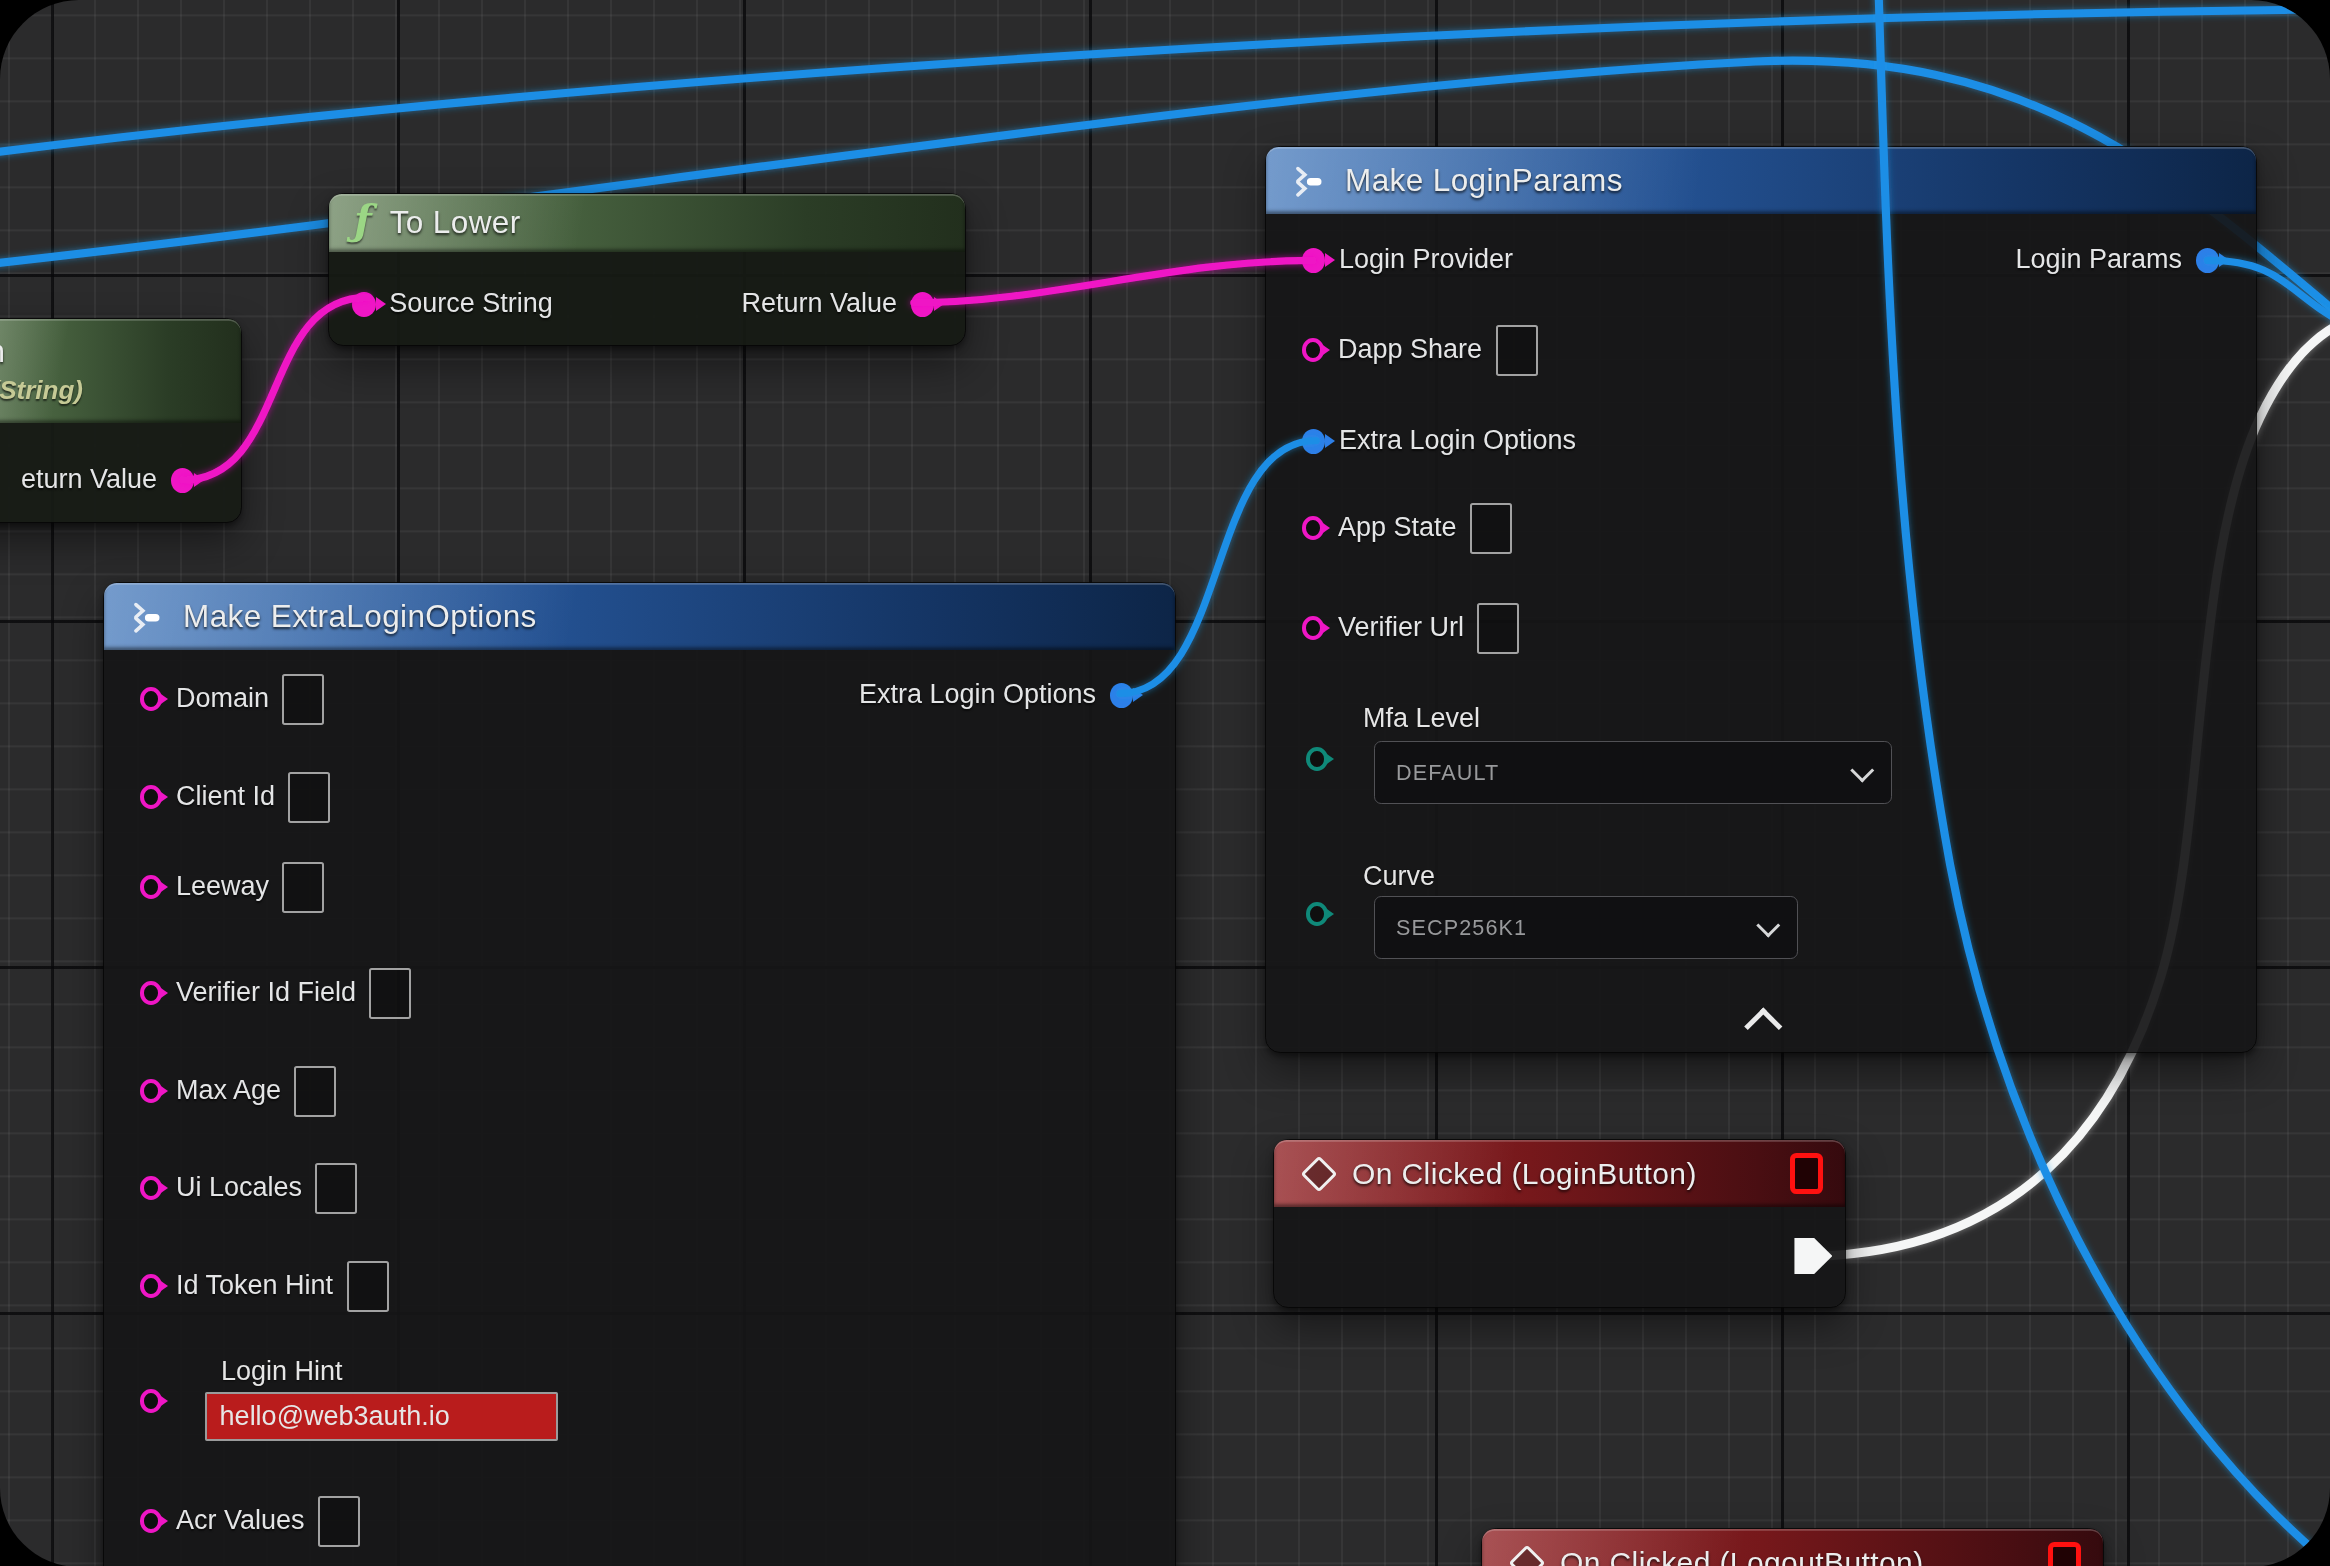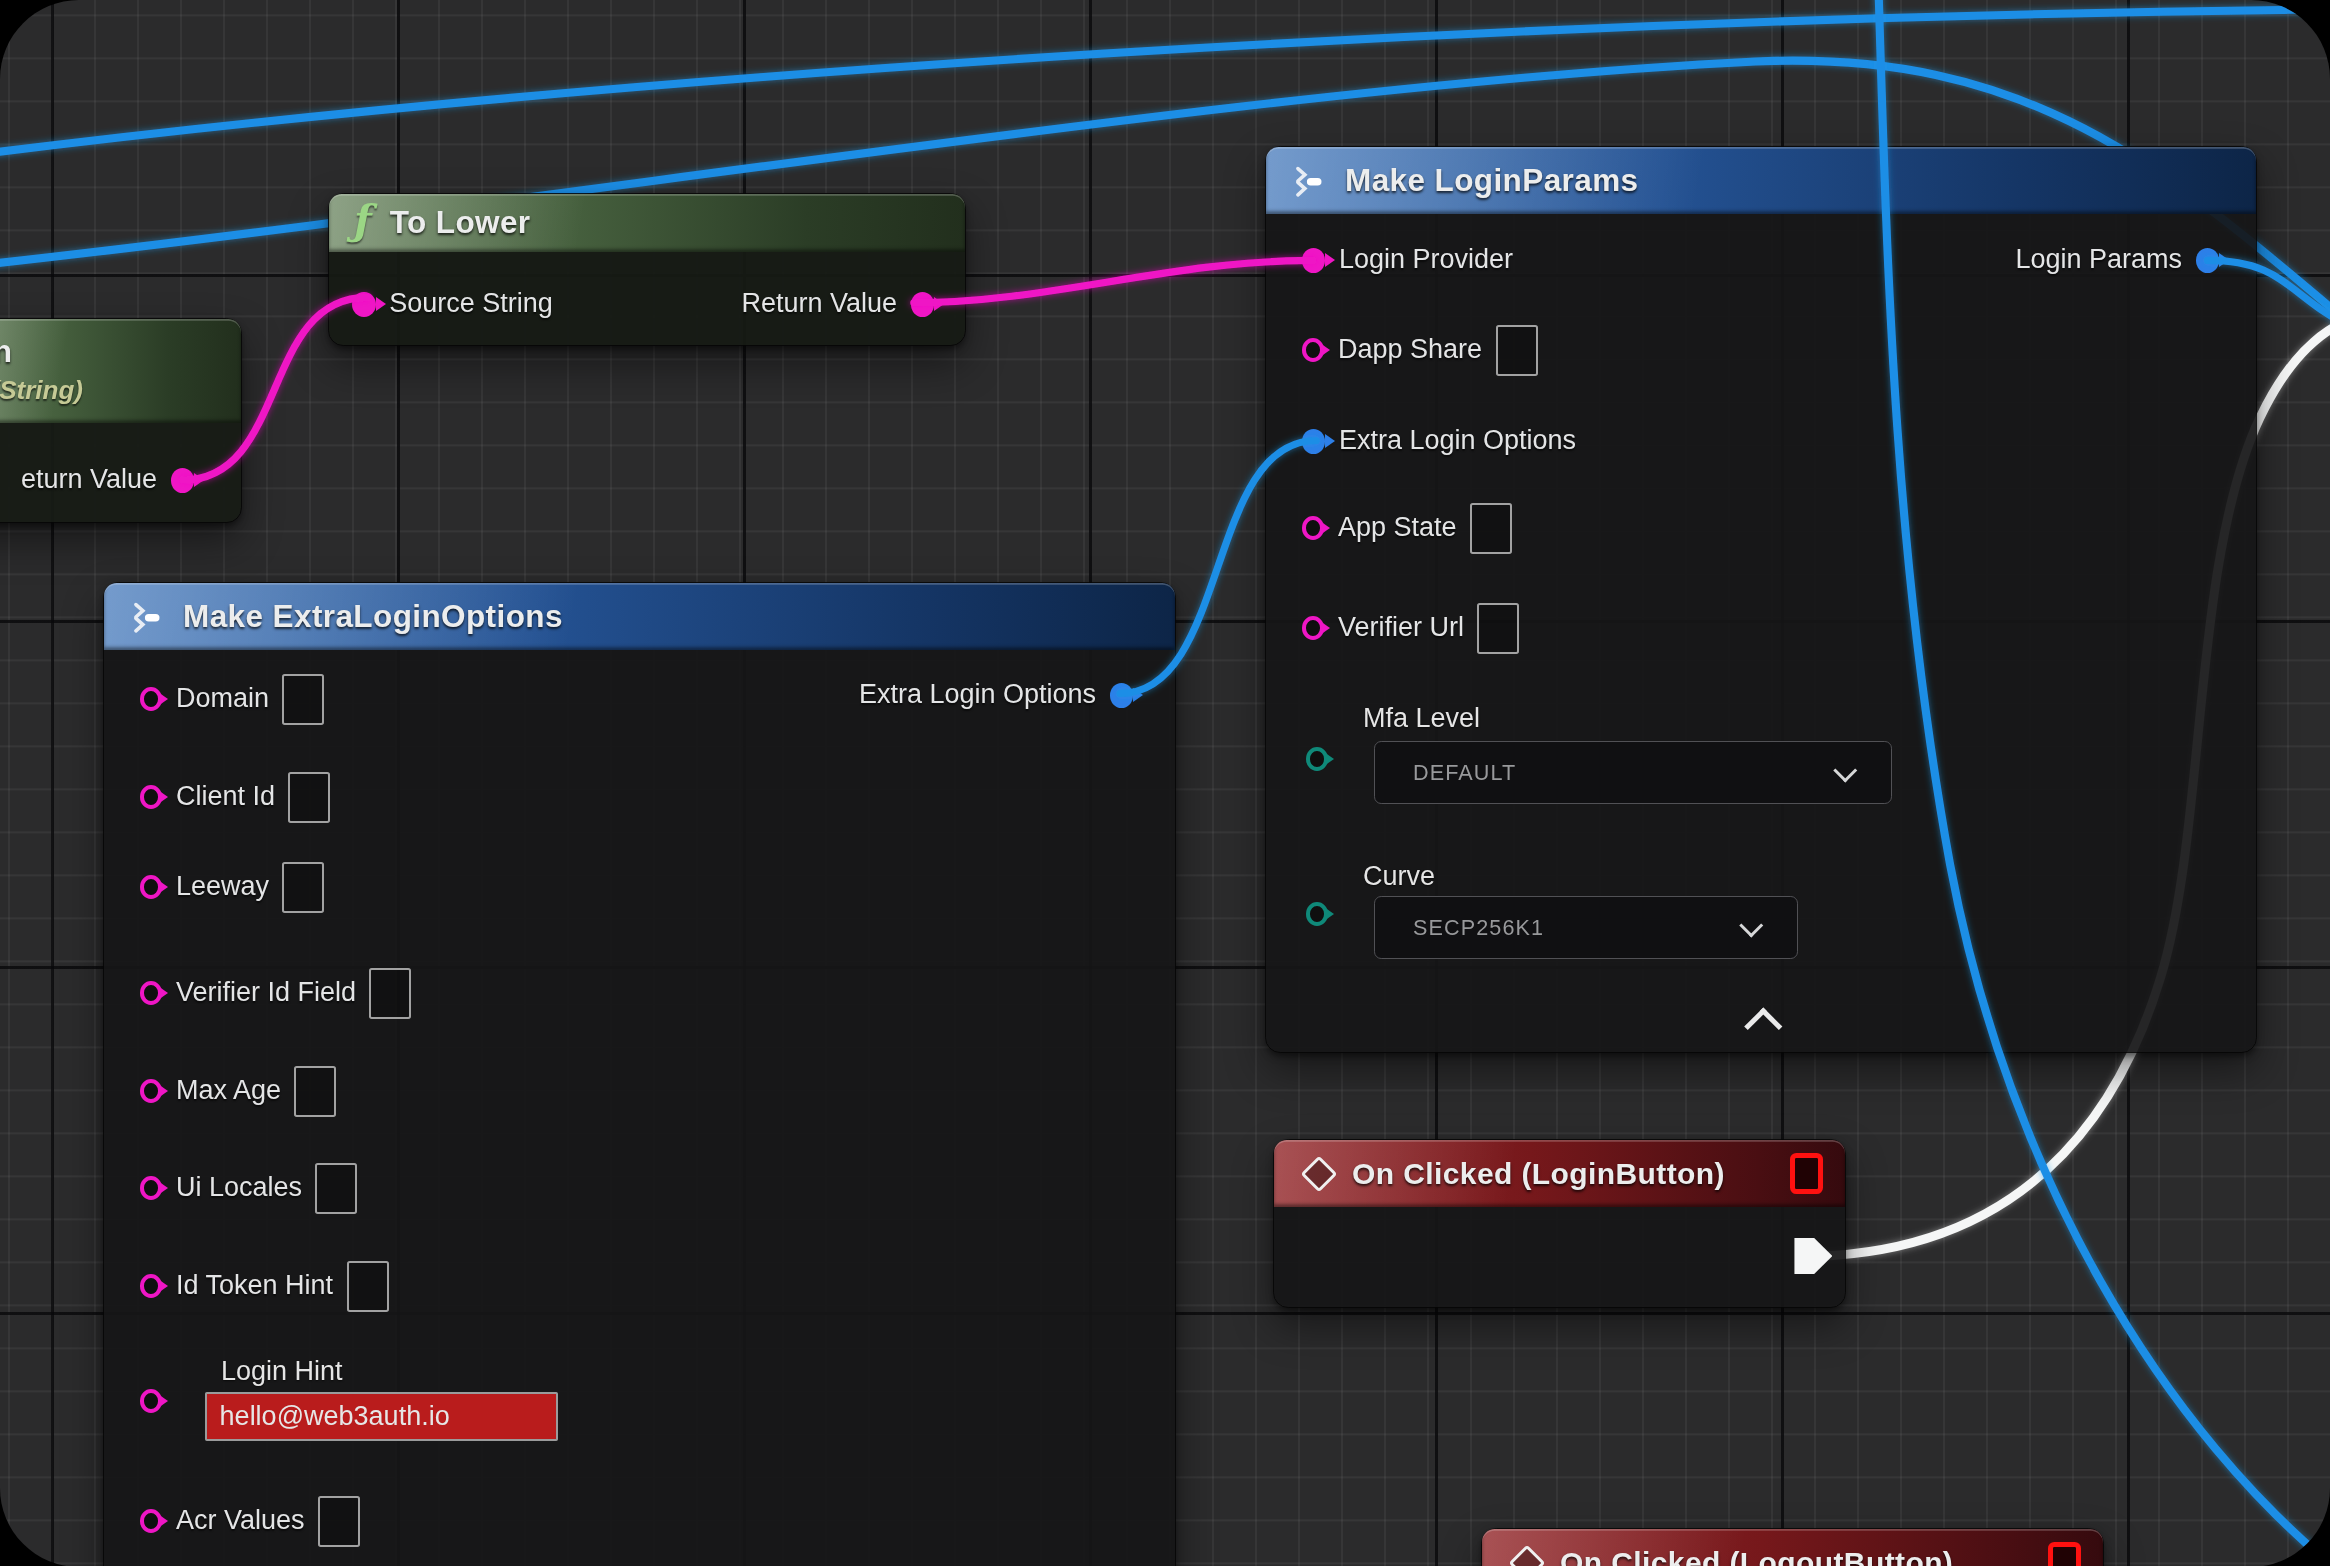--- a/index.html
+++ b/index.html
@@ -17,39 +17,39 @@
   svg.wires path{fill:none;stroke-linecap:round}
 
   .node{position:absolute;border-radius:14.4px;background:rgba(21,22,23,.93);
     box-shadow:0 3.6px 7.2px rgba(0,0,0,.5),0 18px 40px rgba(0,0,0,.45);outline:1.8px solid rgba(6,6,6,.85)}
   .hdr{position:absolute;left:0;top:0;right:0;border-radius:12.6px 12.6px 0 0;display:flex;align-items:center;
     box-shadow:inset 0 1.8px 0 rgba(255,255,255,.22),inset 0 -2.7px 3.6px rgba(0,0,0,.45)}
   .hdr.green{height:58px;background:linear-gradient(100deg,rgba(255,255,255,.30),rgba(255,255,255,0) 40%),linear-gradient(to right,#5d7a52,#46603e 38%,#2b3d26 75%,#222f1d)}
   .hdr.blue{height:67px;background:linear-gradient(100deg,rgba(255,255,255,.32),rgba(255,255,255,0) 44%),linear-gradient(to right,#336cb4,#245293 40%,#143463 78%,#0d2547)}
   .hdr.red{height:67px;background:linear-gradient(100deg,rgba(255,255,255,.20),rgba(255,255,255,0) 42%),linear-gradient(to right,#93272a,#76181b 45%,#490e12 85%,#350a0e)}
   .hdr.tall{height:104px;flex-direction:column;align-items:flex-start;justify-content:center;gap:7.2px;padding-left:9px}
-  .title{font-weight:700;font-size:31.5px;line-height:1;color:#eceded;letter-spacing:0.4px;text-shadow:0 1.8px 2.7px rgba(0,0,0,.75);white-space:nowrap}
+  .title{font-weight:400;font-size:31.5px;line-height:1;color:#eceded;letter-spacing:0.4px;text-shadow:0 1.8px 2.7px rgba(0,0,0,.75);white-space:nowrap}
   .subtitle{font-style:italic;font-weight:600;font-size:26px;color:#c6ca96;text-shadow:0 1.8px 1.8px rgba(0,0,0,.6);white-space:nowrap}
   .iconwrap{margin:0 18px 0 25px;display:flex;align-items:center}
   .ficon{font-family:"DejaVu Serif",serif;font-style:italic;font-weight:700;font-size:41px;color:#9bd685;margin-top:-5.4px;text-shadow:0 1.8px 1.8px rgba(0,0,0,.5)}
 
   .row{position:absolute;display:flex;align-items:center;gap:13.5px;transform:translateY(-50%);height:54px}
   .row.in{left:36px}.row.out{flex-direction:row}
   .lbl{font-weight:500;font-size:27px;line-height:1.1;color:#e4e5e6;text-shadow:0 1.8px 1.8px rgba(0,0,0,.6);white-space:nowrap}
 
   .pin{position:relative;flex:none;width:23.4px;height:25px;border-radius:50%}
   .pin::after{content:"";position:absolute;left:100%;top:50%;margin-top:-7.2px;border-left:10px solid var(--c);border-top:7.2px solid transparent;border-bottom:7.2px solid transparent}
   .pin.filled{background:var(--c)}
   .pin.hollow{border:4.5px solid var(--c);width:14.4px;height:16px;background:rgba(0,0,0,.35)}
   .pin.abs{position:absolute;transform:translateY(-50%)}
   .pink{--c:#ef16c5}.bluepin{--c:#2d7fe8}.teal{--c:#0f8979}
 
   .box{width:38px;height:47px;border:2.7px solid #a2a2a2;border-radius:2.7px;background:rgba(0,0,0,.25);flex:none}
   .flabel{position:absolute;transform:translateY(-50%);font-weight:500;font-size:27px;color:#e5e5e5;text-shadow:0 1.8px 1.8px rgba(0,0,0,.6);white-space:nowrap}
-  .dd{position:absolute;display:flex;align-items:center;justify-content:space-between;background:#101012;border:1.8px solid #515155;border-radius:7.2px;padding:0 38px;box-sizing:border-box}
+  .dd{position:absolute;display:flex;align-items:center;justify-content:space-between;background:#101012;border:1.8px solid #515155;border-radius:7.2px;padding:0 21px;box-sizing:border-box}
   .dd .val{font-weight:500;font-size:21.6px;color:#98999b;letter-spacing:1.1px}
   .chev{width:13.5px;height:13.5px;border-right:3.6px solid #d6d7d8;border-bottom:3.6px solid #d6d7d8;transform:rotate(45deg);margin-top:-5.4px;flex:none}
   .collapse{position:absolute;width:21.6px;height:21.6px;border-left:5.4px solid #eaeaea;border-top:5.4px solid #eaeaea;transform:rotate(45deg)}
   .tinput{background:#b91c1c;border:2.7px solid #9b9b9b;border-radius:1.8px;color:#e6e6e6;font-family:"Liberation Sans",sans-serif;font-size:27px;padding:0 12.6px;width:324px;height:45px;position:absolute}
   .dicon{width:20px;height:20px;border:3.6px solid #f0f0f0;transform:rotate(45deg);border-radius:3.6px;background:rgba(20,0,0,.4);flex:none}
   .delegate{position:absolute;width:23.4px;height:31px;border:5.4px solid #ff1110;border-radius:6.3px;background:#200204}
   .exec{position:absolute;width:38px;height:36px;background:#f5f6f6;clip-path:polygon(0 0,52% 0,100% 50%,52% 100%,0 100%);filter:drop-shadow(0 1.8px 2.7px rgba(0,0,0,.5))}
   .sicon{flex:none}
 </style>
 </head>

